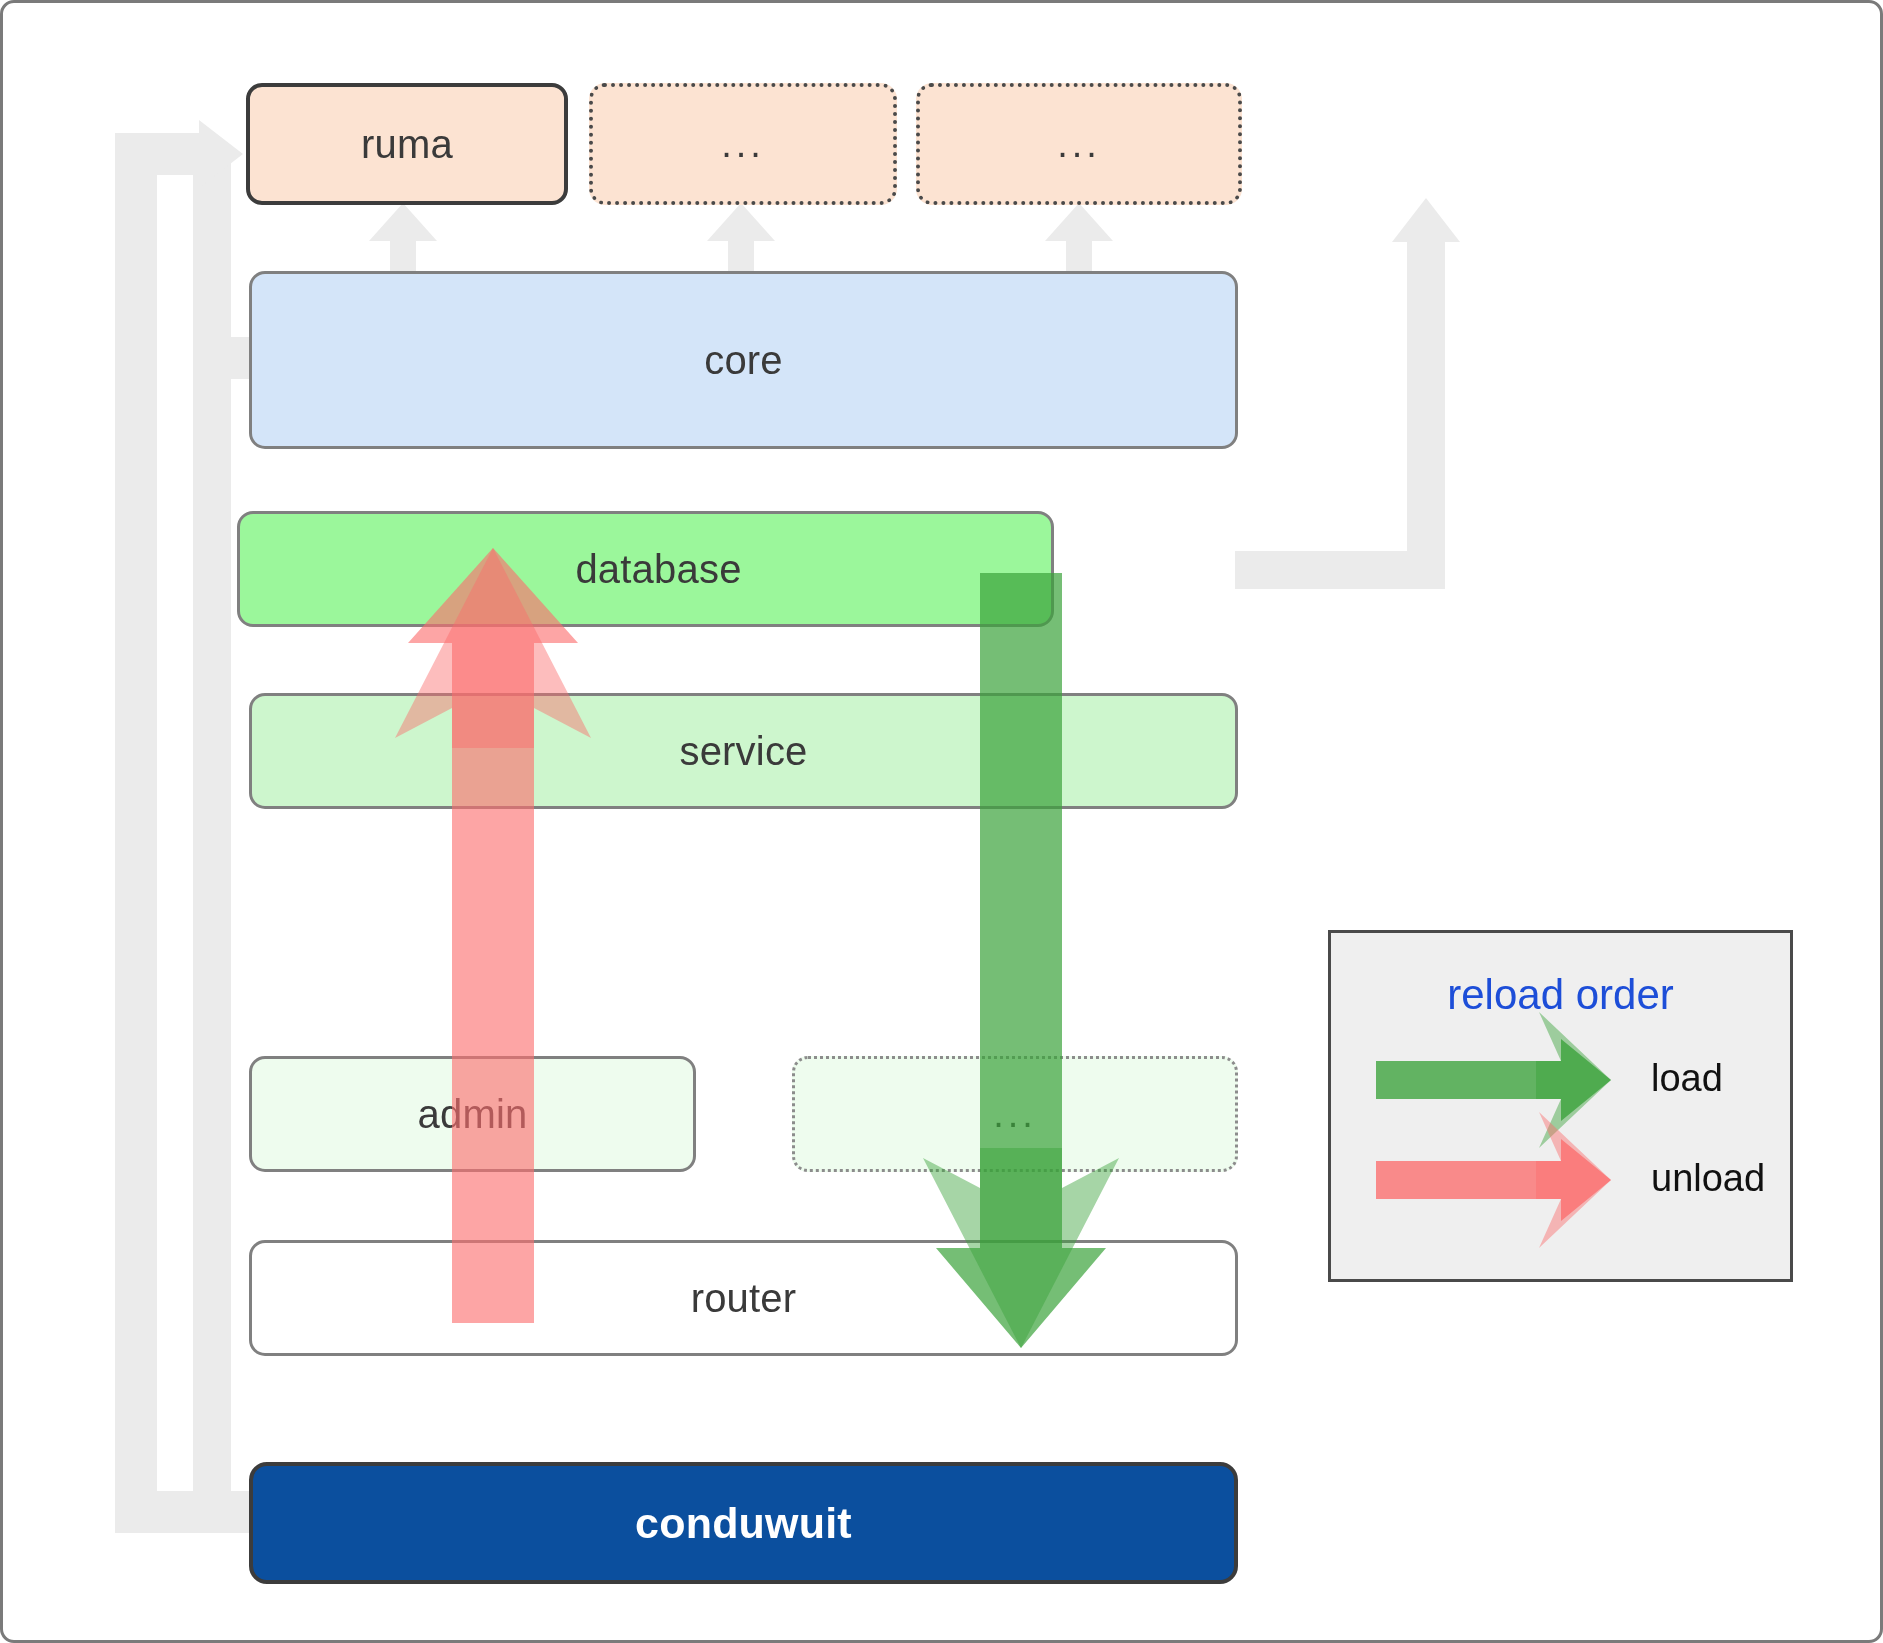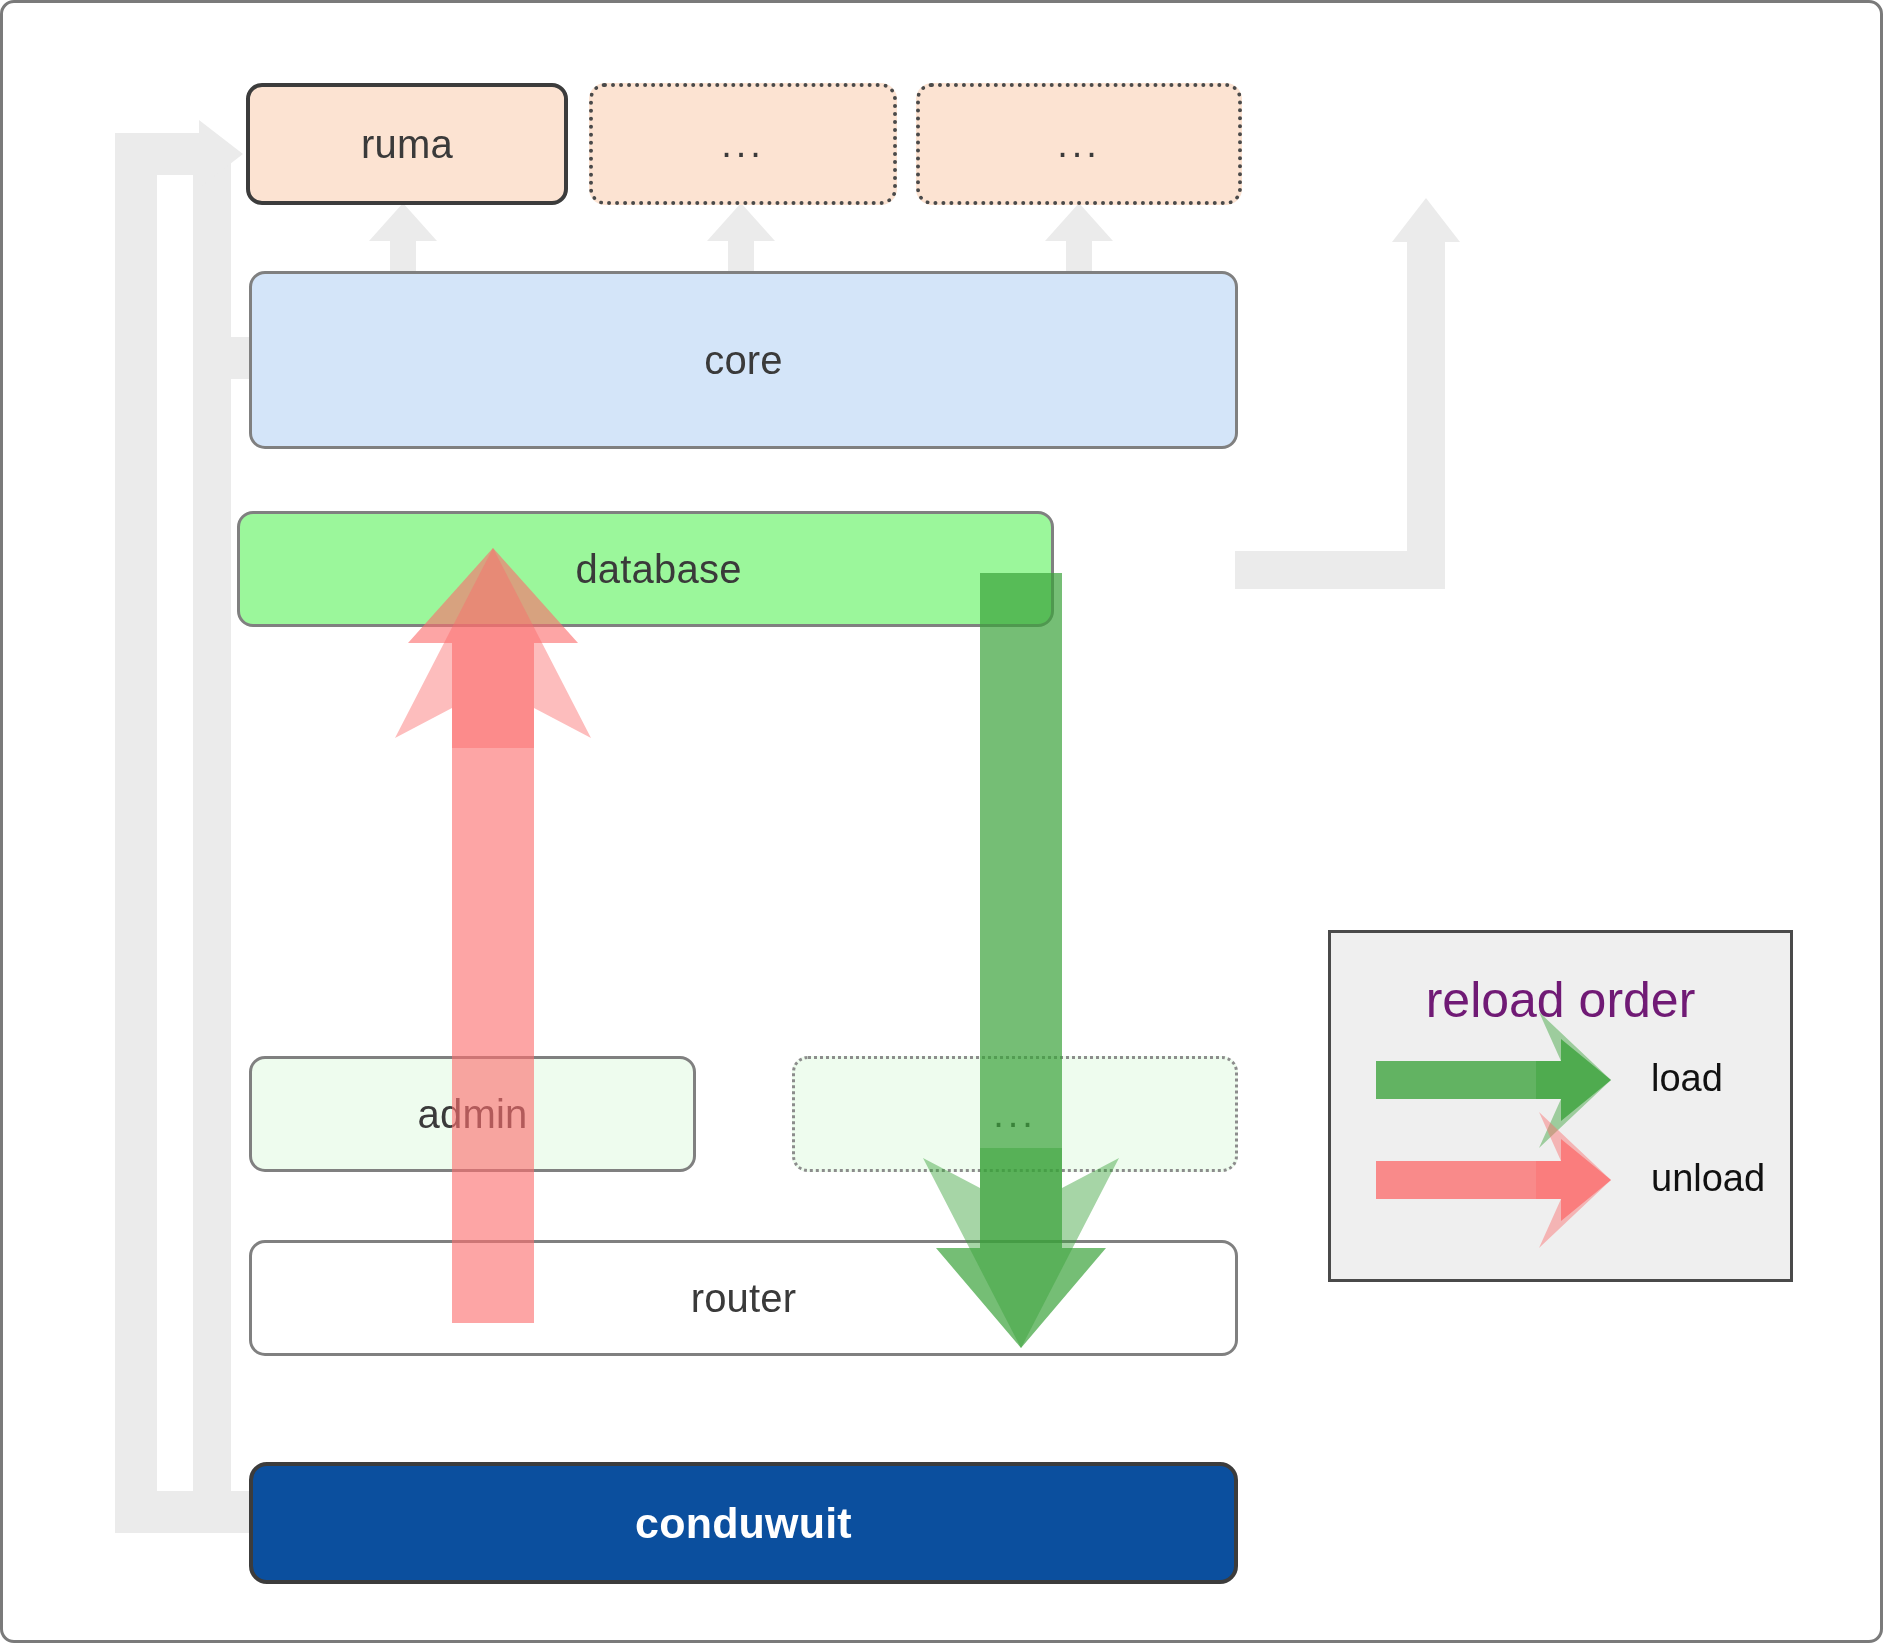--- a/index.html
+++ b/index.html
@@ -71,22 +71,22 @@
     width: 465px;
     height: 352px;
     background: #efefef;
     border: 3px solid #4a4a4a;
     box-sizing: border-box;
   }
   #legend-title {
     position: absolute;
     left: 0; right: 0; top: 38px;
     text-align: center;
-    font-size: 50px;
-    color: #701a75;
+    font-size: 42px;
+    color: #1d4ed8;
   }
   .legend-label {
     position: absolute;
     font-size: 38px;
     color: #111;
   }
 
   svg.overlay {
     position: absolute;
     left: 0; top: 0;
@@ -140,20 +140,23 @@
 
 
   <div class="node core grey-border" style="left:246px; top:268px; width:989px; height:178px;">
     <span>core</span>
   </div>
 
   <div class="node db grey-border" style="left:234px; top:508px; width:817px; height:116px;padding-left:26px;">
     <span>database</span>
   </div>
 
+  <div class="node svc grey-border" style="left:246px; top:690px; width:989px; height:116px;">
+    <span>service</span>
+  </div>
 
 
   <div class="node admin grey-border" style="left:246px; top:1053px; width:447px; height:116px;">
     <span>admin</span>
   </div>
 
   <div class="node admin dotted-grey" style="left:789px; top:1053px; width:446px; height:116px;">
     <span class="ellipsis">...</span>
   </div>
 

